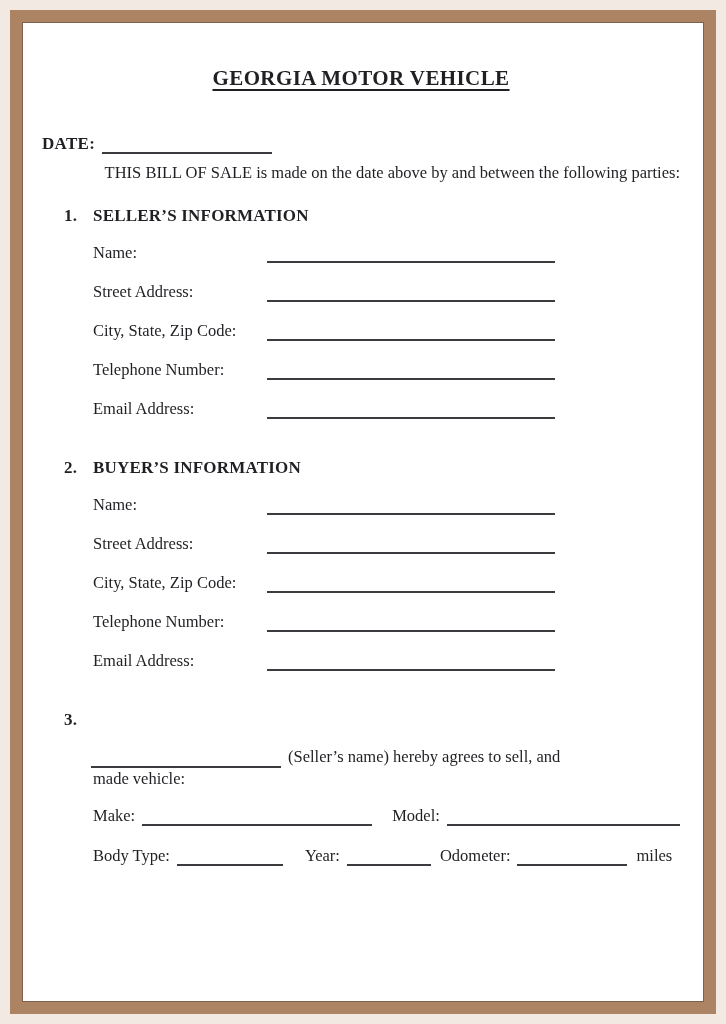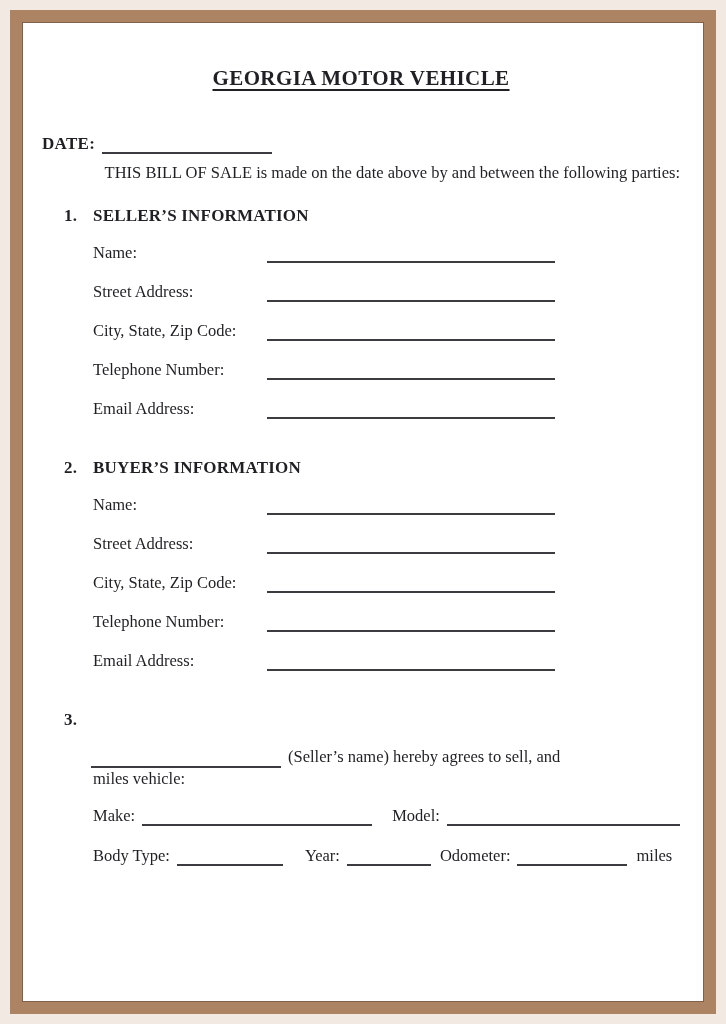--- a/index.html
+++ b/index.html
@@ -141,21 +141,21 @@
 
       <div class="sec-heading mt-sec">
         <span class="sec-num">3.</span>
       </div>
 
       <div class="clause-row mt-seller">
         <span class="blank clause-blank"></span>
         <span class="clause-text">(Seller’s name) hereby agrees to sell, and</span>
       </div>
 
-      <div class="cont-line">miles vehicle:</div>
+      <div class="cont-line">made vehicle:</div>
 
       <div class="vrow mt-make">
         <span class="lbl">Make:</span>
         <span class="blank make-line"></span>
         <span class="lbl model-lbl">Model:</span>
         <span class="blank model-line"></span>
       </div>
 
       <div class="vrow mt-body">
         <span class="lbl">Body Type:</span>

